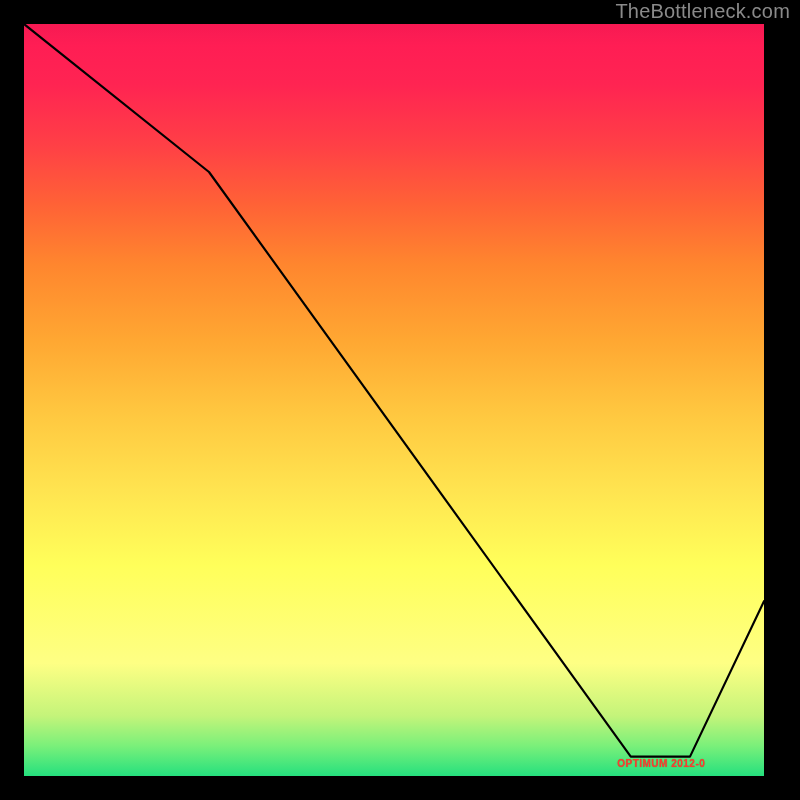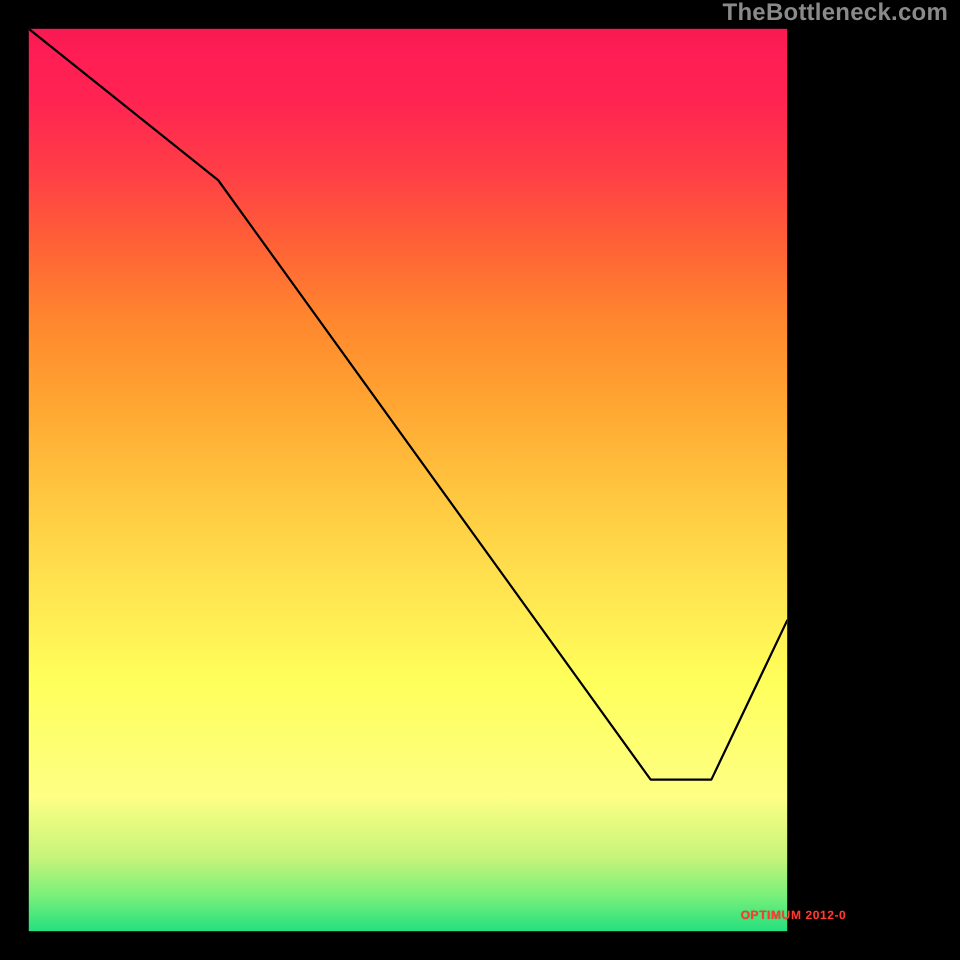--- a/index.html
+++ b/index.html
@@ -1,18 +1,18 @@
 <!DOCTYPE html>
 <html><head>
 <meta charset="utf-8">
 <style>
   * { margin: 0; padding: 0; box-sizing: border-box; }
   html, body { width: 800px; height: 800px; background: #000; overflow: hidden; font-family: Arial, Helvetica, sans-serif; }
   .stage { position: relative; width: 800px; height: 800px; background: #000; }
-  .plot { position: absolute; left: 24px; top: 24px; width: 632px; height: 752px; }
+  .plot { position: absolute; left: 24px; top: 24px; width: 740px; height: 752px; }
   .gradient {
     position: absolute; inset: 0;
     background: linear-gradient(to top,
       #25e07e 0%,
       #7af07a 4%,
       #c4f47a 8%,
       #feff84 15%,
       #ffff5a 28%,
       #ffe450 38%,
       #ffc840 48%,
@@ -22,21 +22,21 @@
       #ff3f46 84%,
       #ff2452 92%,
       #ff1a55 100%);
   }
   .vignette-top {
     position: absolute; left: 0; right: 0; top: 0; height: 22px;
     background: linear-gradient(to bottom, rgba(0,0,0,0.03), rgba(0,0,0,0));
   }
   .attribution {
     position: absolute; top: 0; right: 10px;
-    color: #8a8a8a; font-size: 20px; font-weight: 700;
+    color: #8a8a8a; font-size: 20px; font-weight: 400;
     letter-spacing: 0.2px;
     text-shadow: 0 0 2px rgba(0,0,0,0.15);
   }
   .ridge-label {
     position: absolute;
     color: #ff3a2f;
     font-size: 10px;
     font-weight: 700;
     letter-spacing: 0.5px;
     text-shadow: 0 0 1px rgba(180,0,0,0.5);

